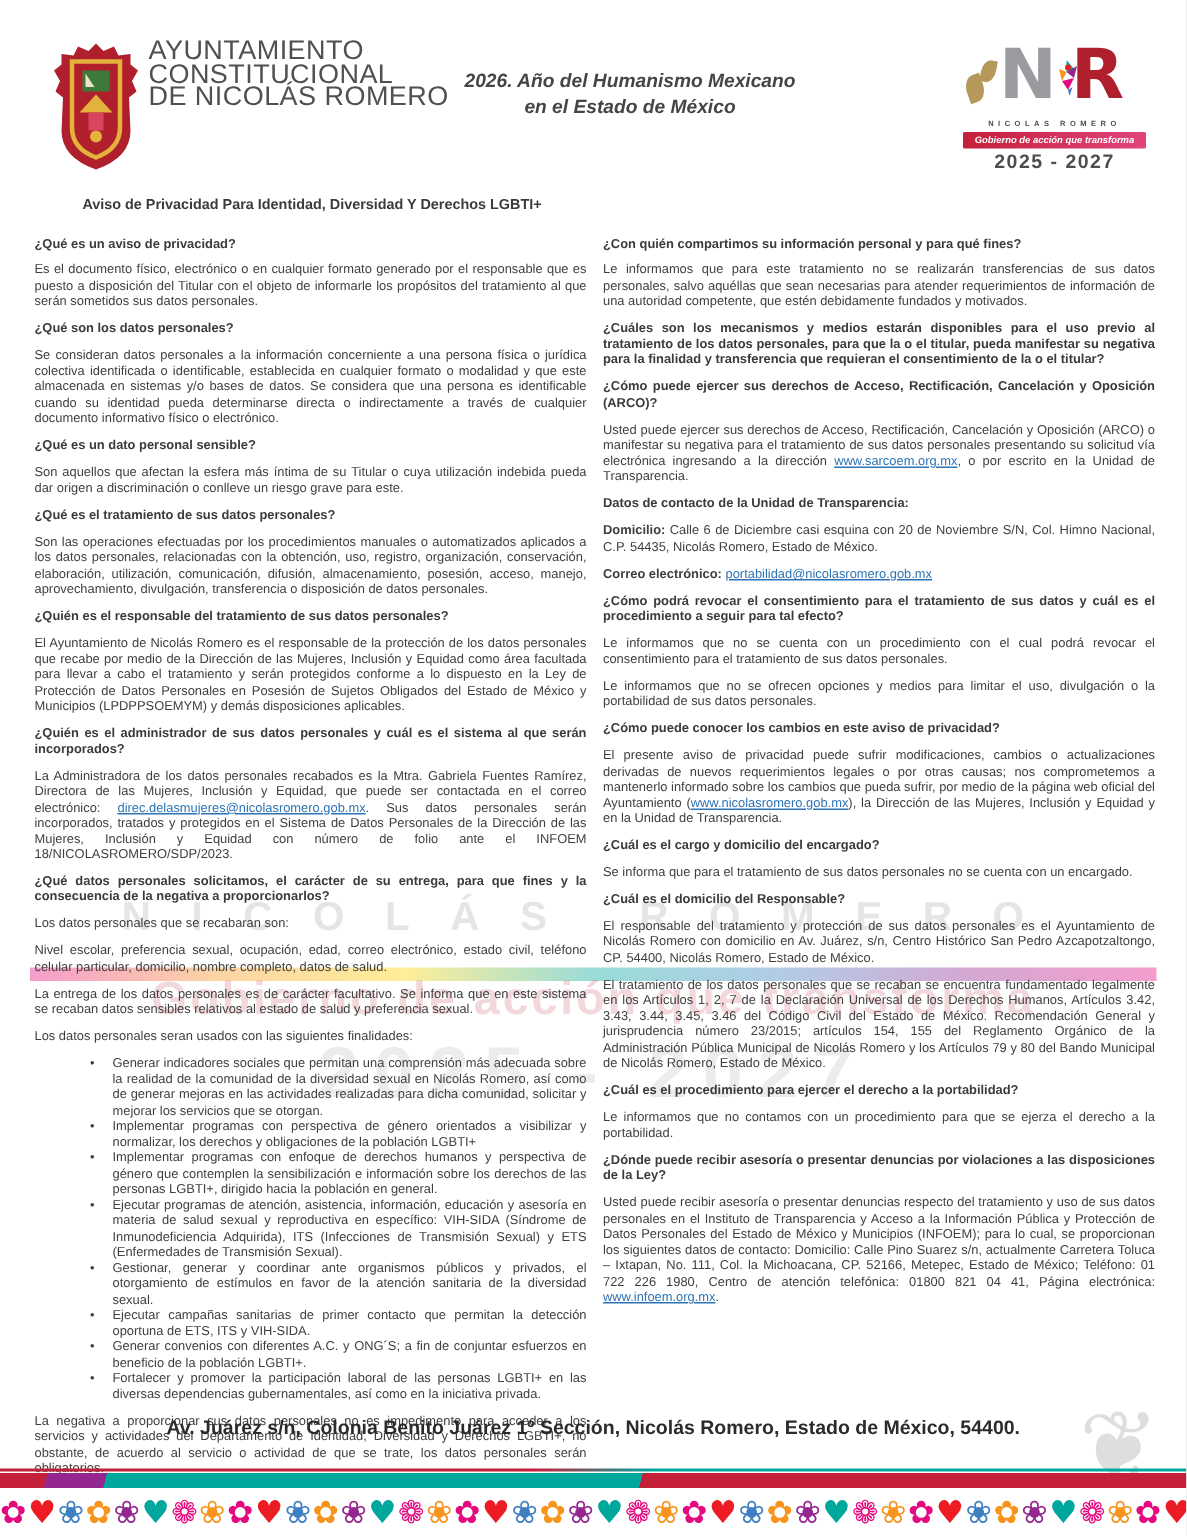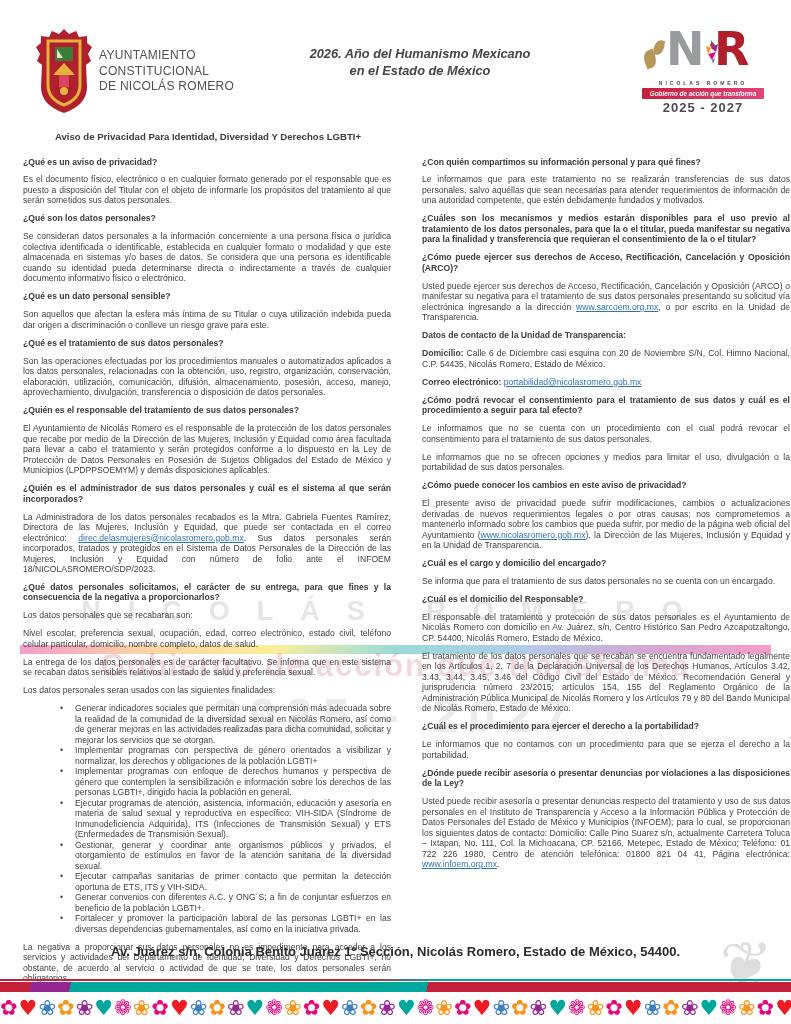--- a/index.html
+++ b/index.html
@@ -1,21 +1,21 @@
 <!DOCTYPE html>
 <html style="--link: #2e74b5; --crimson: #b01f2c; --banner-red: #c5203a; --teal: #00a79d; --purple: #93268f; --magenta: #e5097f; --orange: #f7941d; --blue: #3e7fc1; --heart-red: #ed1c24; --logo-gray: #9a9b9e; --gold: #b5985a; --text: #3f3f3f;"><head>
 <meta charset="utf-8">
 <style>
   html,body{margin:0;padding:0;background:#e8e8e8;}
   .page{position:relative;width:791px;height:1024px;background:#ffffff;overflow:hidden;
         font-family:"Liberation Sans",sans-serif;color:#3f3f3f;margin:0 auto;}
   
   .header{position:absolute;top:0;left:0;right:0;height:125px;}
   .coat{position:absolute;left:35px;top:27px;}
-  .org-name{position:absolute;left:99px;top:48px;font-size:12px;line-height:15.5px;
+  .org-name{position:absolute;left:99px;top:26px;font-size:18px;line-height:15.5px;
             color:#4f5054;letter-spacing:.3px;font-weight:500;}
   .motto{position:absolute;left:280px;top:45px;width:280px;text-align:center;
          font-weight:bold;font-style:italic;font-size:12.8px;line-height:17px;color:#454547;}
   .nr-logo{position:absolute;left:642px;top:26px;width:122px;text-align:center;}
   .nr-row{position:relative;height:52px;}
   .nr-leaf{position:absolute;left:2px;top:14px;width:22px;height:30px;}
   .nr-leaf i{position:absolute;display:block;background:#b5985a;border-radius:60% 0 60% 0;}
   .nr-leaf i.l1{width:12px;height:18px;left:0;top:10px;transform:rotate(-20deg);}
   .nr-leaf i.l2{width:10px;height:15px;left:10px;top:0;transform:rotate(10deg);}
   .nr-n{position:absolute;left:24px;top:-4px;font-size:46px;font-weight:bold;color:#9a9b9e;
@@ -23,21 +23,21 @@
   .nr-r{position:absolute;left:72px;top:-4px;font-size:46px;font-weight:bold;color:#b01f2c;
         font-family:"DejaVu Sans",sans-serif;}
   .nr-bird{position:absolute;left:58px;top:12px;}
   .nr-name{font-size:5px;font-weight:bold;letter-spacing:3px;color:#4d4d4f;margin-top:2px;white-space:nowrap;}
   .nr-banner{margin-top:2px;background:linear-gradient(95deg,#c5203a,#e0457c);color:#fff;
              font-size:6.3px;font-weight:bold;font-style:italic;padding:2px 2px;border-radius:1px;white-space:nowrap;}
   .nr-period{margin-top:1px;font-size:13px;font-weight:bold;color:#4d4d4f;letter-spacing:1px;}
   
   .doc-title{position:absolute;top:131px;left:23px;width:370px;text-align:center;
              font-weight:bold;font-size:9.6px;color:#3b3b3b;z-index:2;}
-  .cols{position:absolute;top:149px;left:23px;display:flex;gap:31px;z-index:2;}
+  .cols{position:absolute;top:149px;left:23px;display:flex;gap:11px;z-index:2;}
   .col{width:368px;font-size:8.6px;line-height:1.22;text-align:justify;}
   .col .h{font-weight:bold;margin:7.5px 0;color:#3b3b3b;text-align:justify;}
   .col p{margin:7.5px 0;}
   .col ul{margin:7.5px 0;padding:0 0 0 52px;list-style:none;}
   .col li{position:relative;}
   .col li::before{content:"\2022";position:absolute;left:-15px;}
   .col a{color:var(--link,#2e74b5);text-decoration:underline;cursor:pointer;}
   .b{font-weight:bold;}
   
   .wm{position:absolute;left:0;right:0;z-index:1;pointer-events:none;text-align:center;white-space:nowrap;}

